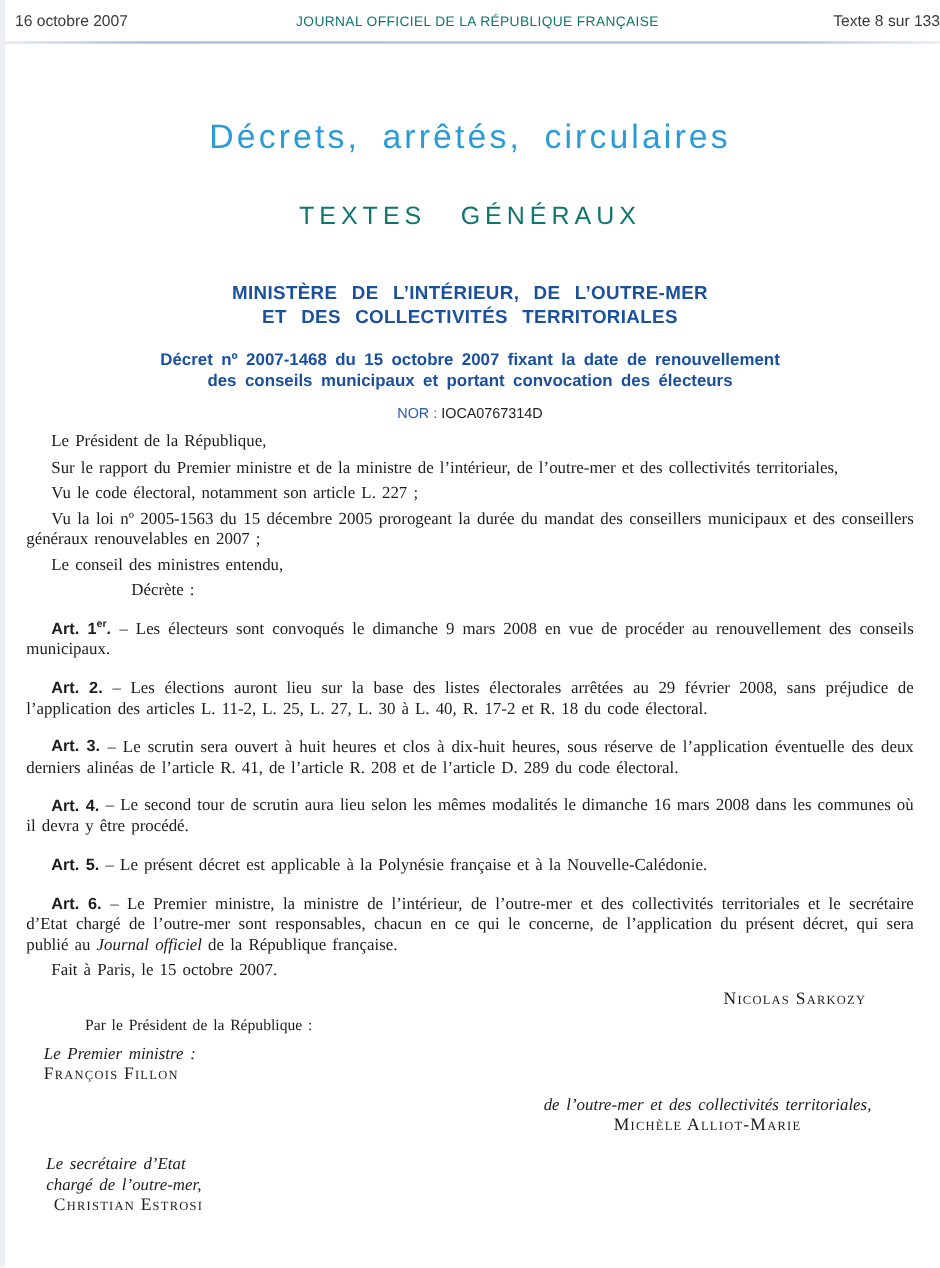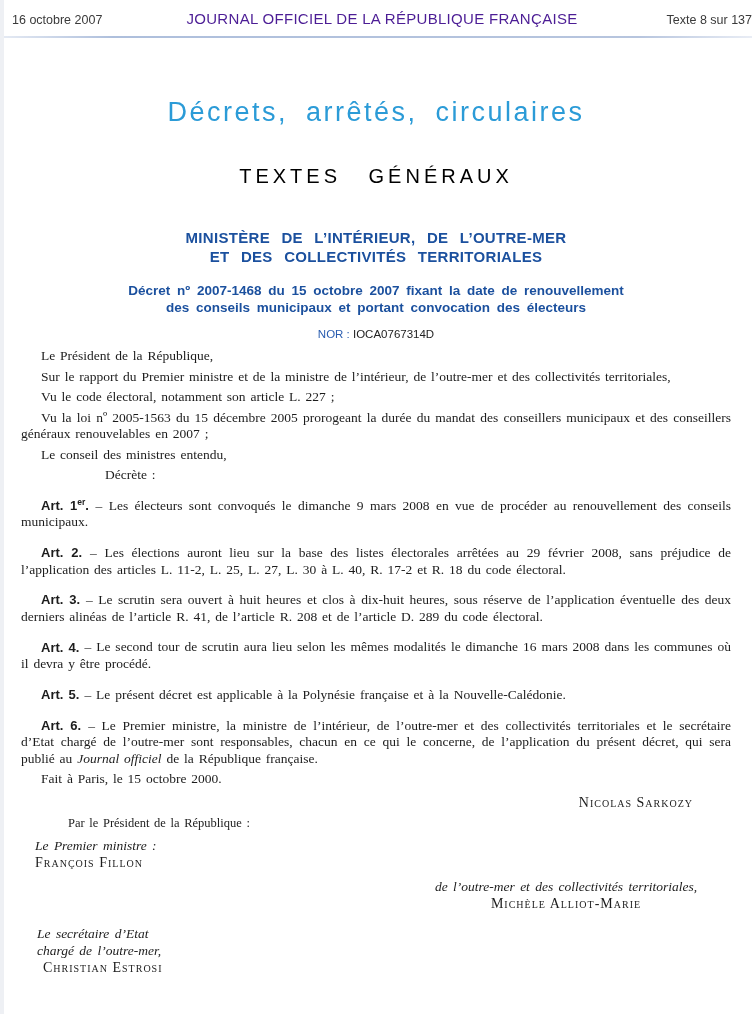--- a/index.html
+++ b/index.html
@@ -20,21 +20,21 @@
   
   .header {
     display: grid;
     grid-template-columns: 1fr auto 1fr;
     align-items: baseline;
     padding: 10px 0 0 12px;
     font-family: "Liberation Sans", sans-serif;
   }
   .header .date { font-size: 12.5px; color: #3a3a3a; justify-self: start; }
   .header .journal-title {
-    font-size: 15px; color: #4c1d95; letter-spacing: 0.3px;
+    font-size: 11px; color: #0f766e; letter-spacing: 0.3px;
     justify-self: center;
   }
   .header .texte-ref { font-size: 12.5px; color: #3a3a3a; justify-self: end; }
   .header-rule {
     margin-top: 9px; height: 2px;
     background: linear-gradient(to right, #e6ebf4, #aebfdc 15%, #b7c5de 85%, #e9edf5);
   }
 
   
   .section-title {
@@ -42,21 +42,21 @@
     text-align: center;
     font-family: "Liberation Sans", sans-serif;
     font-size: 27px; color: #2b9bd7;
     letter-spacing: 2.5px; word-spacing: 8px;
     line-height: 44px;
   }
   .subsection-title {
     margin-top: 30px;
     text-align: center;
     font-family: "Liberation Sans", sans-serif;
-    font-size: 20px; color: #000000;
+    font-size: 20px; color: #0f766e;
     letter-spacing: 4px; word-spacing: 18px;
     line-height: 24px;
   }
   .ministry {
     margin-top: 40px;
     text-align: center;
     font-family: "Liberation Sans", sans-serif;
     font-weight: bold; font-size: 15px; color: #1b509e;
     letter-spacing: 0.3px; word-spacing: 7px;
     line-height: 19px;
@@ -103,21 +103,21 @@
   .sig-minister { margin-top: 7px; margin-left: auto; width: 330px; text-align: center; }
   .sig-secretary { margin-top: 13px; margin-left: 16px; }
   .sig-secretary .sig-name { margin-left: 6px; }
 </style>
 </head>
 <body>
 
 <div class="header">
   <span class="date">16 octobre 2007</span>
   <span class="journal-title">JOURNAL OFFICIEL DE LA RÉPUBLIQUE FRANÇAISE</span>
-  <span class="texte-ref">Texte 8 sur 137</span>
+  <span class="texte-ref">Texte 8 sur 133</span>
 </div>
 <div class="header-rule"></div>
 
 <div class="page">
 
   <div class="section-title">Décrets, arrêtés, circulaires</div>
   <div class="subsection-title">TEXTES GÉNÉRAUX</div>
 
   <div class="ministry">
     <div>MINISTÈRE DE L’INTÉRIEUR, DE L’OUTRE-MER</div>
@@ -148,21 +148,21 @@
     <p class="article"><span class="fl-indent"></span><span class="art-label"><span>Art. 2</span><sup></sup><span>. </span></span><span>– </span><span>Les élections auront lieu sur la base des listes électorales arrêtées au 29 février 2008, sans préjudice de l’application des articles L. 11-2, L. 25, L. 27, L. 30 à L. 40, R. 17-2 et R. 18 du code électoral.</span><i></i><span></span></p>
 
     <p class="article"><span class="fl-indent"></span><span class="art-label"><span>Art. 3</span><sup></sup><span>. </span></span><span>– </span><span>Le scrutin sera ouvert à huit heures et clos à dix-huit heures, sous réserve de l’application éventuelle des deux derniers alinéas de l’article R. 41, de l’article R. 208 et de l’article D. 289 du code électoral.</span><i></i><span></span></p>
 
     <p class="article"><span class="fl-indent"></span><span class="art-label"><span>Art. 4</span><sup></sup><span>. </span></span><span>– </span><span>Le second tour de scrutin aura lieu selon les mêmes modalités le dimanche 16 mars 2008 dans les communes où il devra y être procédé.</span><i></i><span></span></p>
 
     <p class="article"><span class="fl-indent"></span><span class="art-label"><span>Art. 5</span><sup></sup><span>. </span></span><span>– </span><span>Le présent décret est applicable à la Polynésie française et à la Nouvelle-Calédonie.</span><i></i><span></span></p>
 
     <p class="article"><span class="fl-indent"></span><span class="art-label"><span>Art. 6</span><sup></sup><span>. </span></span><span>– </span><span>Le Premier ministre, la ministre de l’intérieur, de l’outre-mer et des collectivités territoriales et le secrétaire d’Etat chargé de l’outre-mer sont responsables, chacun en ce qui le concerne, de l’application du présent décret, qui sera publié au </span><i>Journal officiel</i><span> de la République française.</span></p>
 
-    <p class="closing"><span class="fl-indent"></span><span>Fait à Paris, le 15 octobre 2000.</span></p>
+    <p class="closing"><span class="fl-indent"></span><span>Fait à Paris, le 15 octobre 2007.</span></p>
 
     <div class="sig-president">Nicolas Sarkozy</div>
 
     <p class="countersign-intro">Par le Président de la République :</p>
 
     <div class="sig-block sig-pm">
       <div class="sig-role">Le Premier ministre :</div>
       <div class="sig-name">François Fillon</div>
     </div>
 

